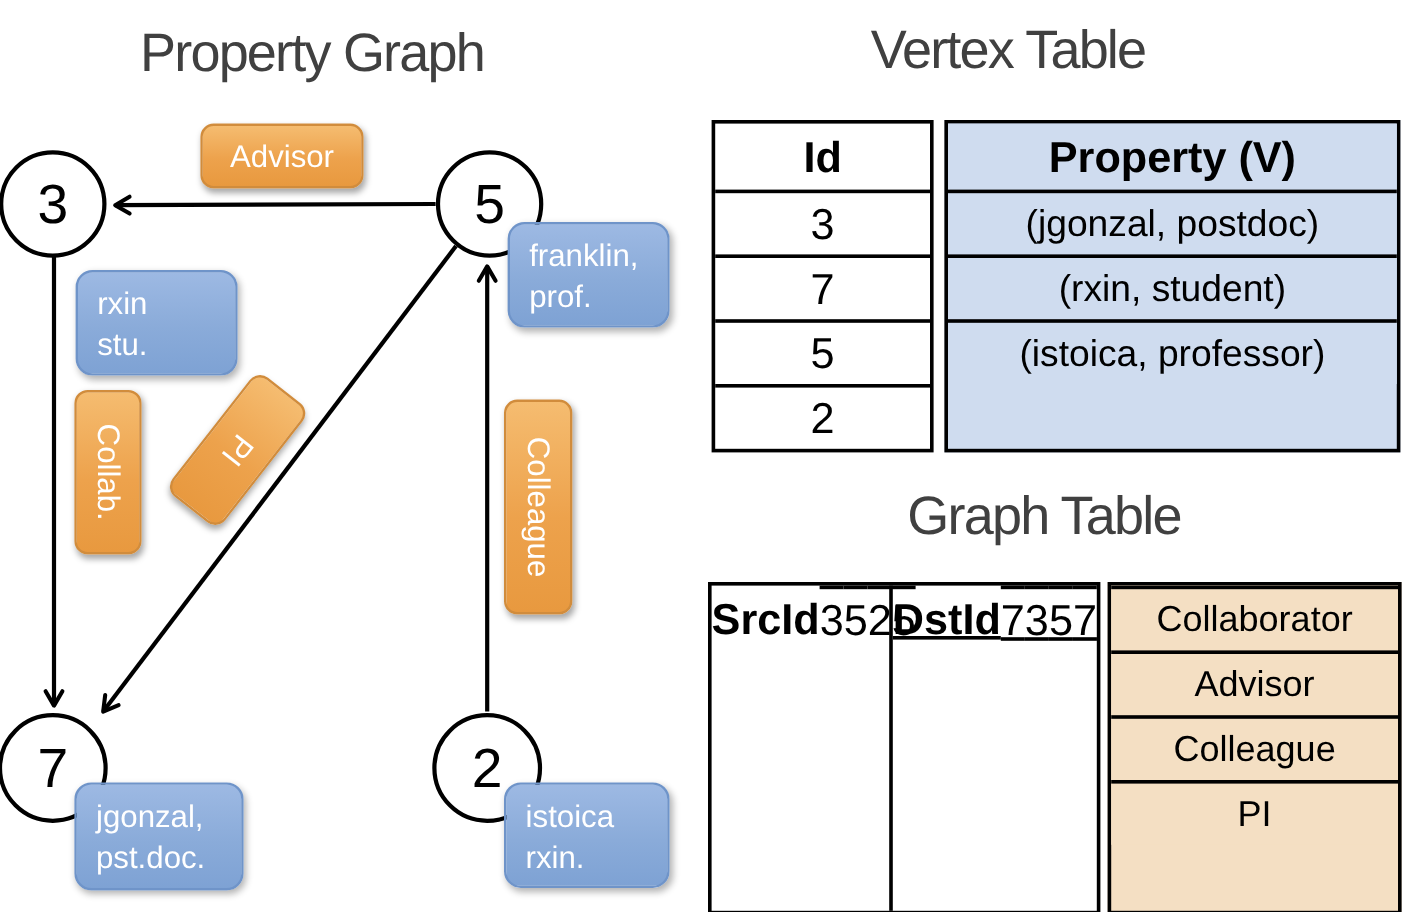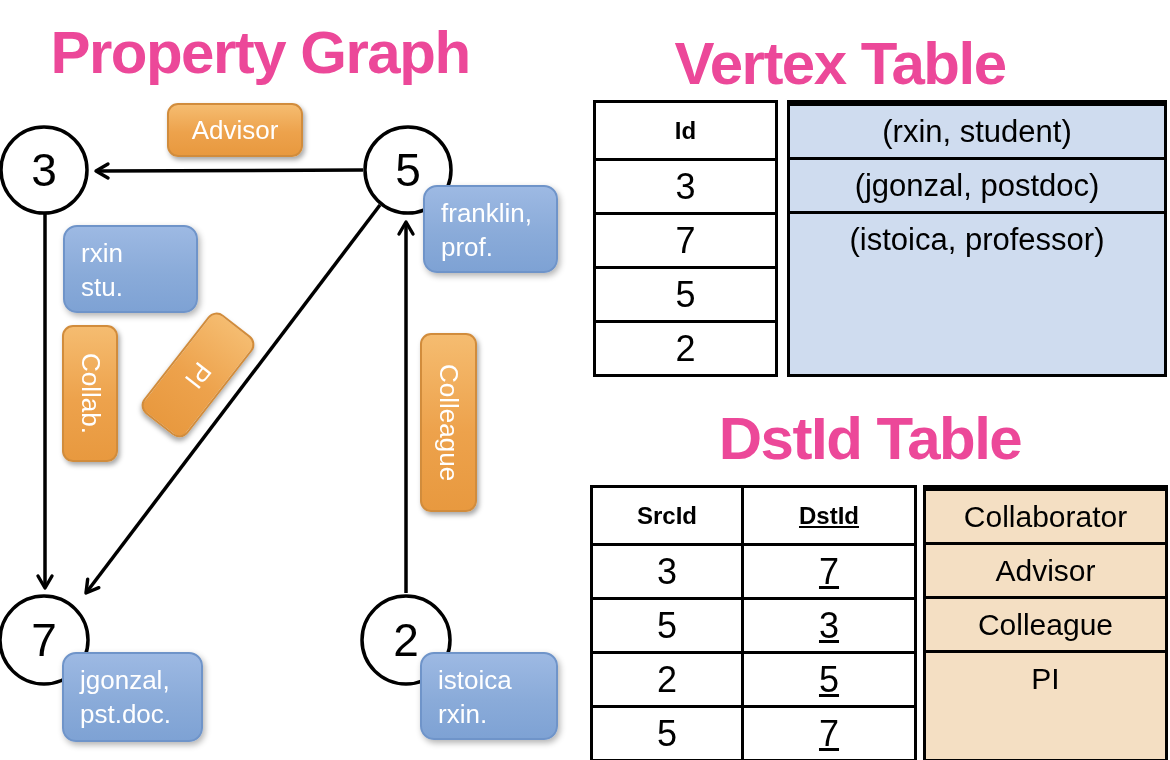--- a/index.html
+++ b/index.html
@@ -1,22 +1,22 @@
 <!DOCTYPE html>
 <html><head>
 <meta charset="utf-8">
 <style>
   html,body{margin:0;padding:0;background:#fff;}
   .stage{position:relative;width:1170px;height:760px;background:#ffffff;overflow:hidden;
          font-family:"Liberation Sans",sans-serif;color:#000;}
 
-  .title{position:absolute;text-align:center;font-size:60px;letter-spacing:-1.5px;color:#ec4899;
-         font-weight:bold;margin:0;}
+  .title{position:absolute;text-align:center;font-size:45px;letter-spacing:-1.5px;color:#404040;
+         font-weight:normal;margin:0;}
   #graph-title{left:30px;top:18px;width:460px;}
-  #vertex-table-title{left:620px;top:16px;width:440px;margin-top:13px;}
+  #vertex-table-title{left:620px;top:16px;width:440px;}
   #edge-table-title{left:650px;top:404px;width:440px;}
 
   .gsvg{position:absolute;left:0;top:0;}
 
   .vnum{position:absolute;width:90px;height:90px;display:flex;align-items:center;justify-content:center;
         font-size:46px;color:#000;}
 
   .elabel{position:absolute;display:flex;align-items:center;justify-content:center;
           color:#fff;font-size:26px;box-sizing:border-box;
           background:linear-gradient(180deg,#f5bc70 0%,#eda24c 55%,#e8993f 100%);
@@ -34,30 +34,30 @@
          box-shadow:2px 3px 6px rgba(0,0,0,0.3);
          padding:9px 10px 0 16px;white-space:pre-line;}
   #vprop-rxin{left:63px;top:185px;width:135px;height:88px;margin-top:40px;}
   #vprop-franklin{left:423px;top:185px;width:135px;height:88px;}
   #vprop-jgonzal{left:62px;top:652px;width:141px;height:90px;}
   #vprop-istoica{left:420px;top:652px;width:138px;height:88px;}
 
   .tbox{position:absolute;border:3px solid #000;box-sizing:border-box;background:#fff;}
   .cell{display:flex;align-items:center;justify-content:center;box-sizing:border-box;
         font-size:36px;height:54px;}
-  .cell.hd{height:55px;font-weight:bold;font-size:24px;}
+  .cell.hd{height:55px;font-weight:bold;font-size:36px;}
   .cell.bt{border-top:3px solid #000;}
   .proptext{font-size:31px;}
 
   #vt-id-col{left:593px;top:100px;width:185px;height:277px;}
   #vt-prop-col{left:787px;top:100px;width:380px;height:277px;background:#cfdcef;}
   #vt-prop-col .cell{background:#cfdcef;}
 
   #et-ids-box{left:590px;top:485px;width:327px;height:277px;display:flex;flex-direction:row;}
-  .et-col{display:flex;flex-direction:column;text-align:center;}
+  .et-col{display:flex;text-align:center;}
   #et-src-col{width:148px;border-right:3px solid #000;}
   #et-dst-col{flex:1;text-decoration:underline;}
   #et-prop-col{left:923px;top:485px;width:245px;height:277px;background:#f4dfc3;}
   #et-prop-col .cell{background:#f4dfc3;font-size:30px;}
 </style>
 </head>
 <body>
 
 <div class="stage">
 
@@ -102,26 +102,27 @@
 
   <div class="tbox" id="vt-id-col">
     <div class="cell hd">Id</div>
     <div class="cell bt">3</div>
     <div class="cell bt">7</div>
     <div class="cell bt">5</div>
     <div class="cell bt">2</div>
   </div>
 
   <div class="tbox" id="vt-prop-col">
+    <div class="cell hd">Property (V)</div>
+    <div class="cell bt proptext">(jgonzal, postdoc)</div>
     <div class="cell bt proptext">(rxin, student)</div>
-    <div class="cell bt proptext">(jgonzal, postdoc)</div>
     <div class="cell bt proptext">(istoica, professor)</div>
   </div>
 
-  <h1 class="title" id="edge-table-title">DstId Table</h1>
+  <h1 class="title" id="edge-table-title">Graph Table</h1>
 
   <div class="tbox" id="et-ids-box">
     <div class="et-col" id="et-src-col">
       <div class="cell hd">SrcId</div>
       <div class="cell bt">3</div>
       <div class="cell bt">5</div>
       <div class="cell bt">2</div>
       <div class="cell bt">5</div>
     </div>
     <div class="et-col" id="et-dst-col">

